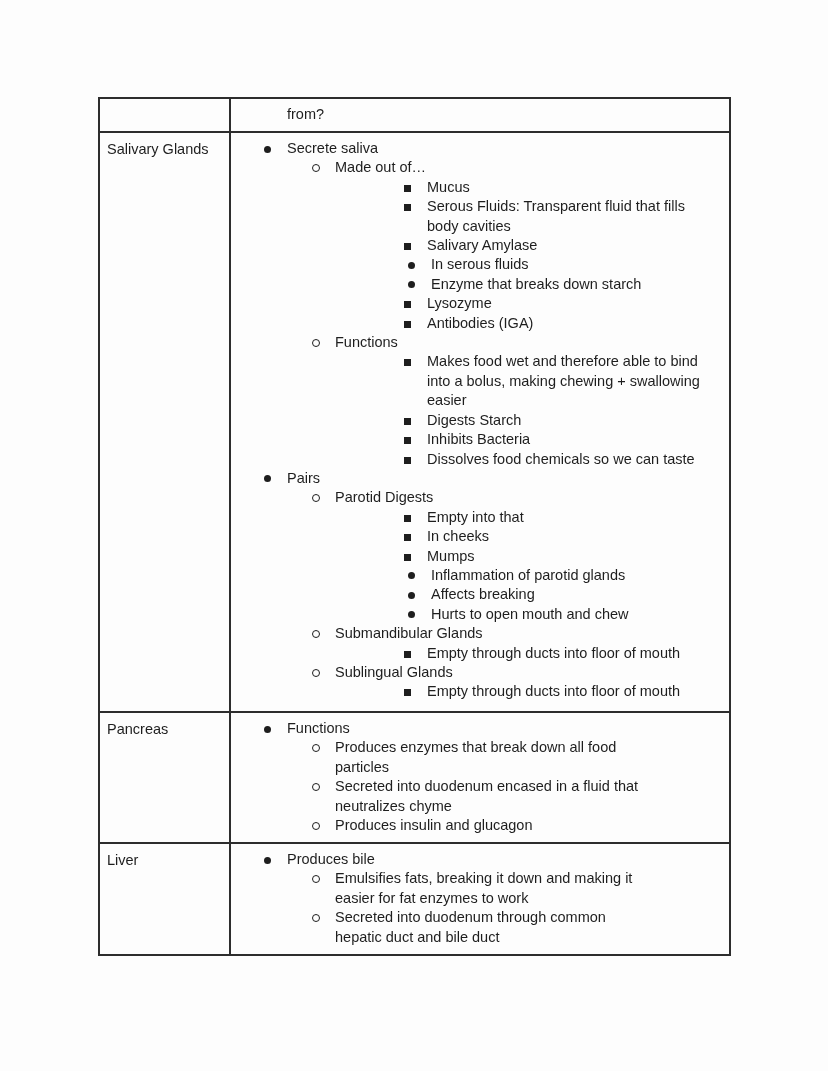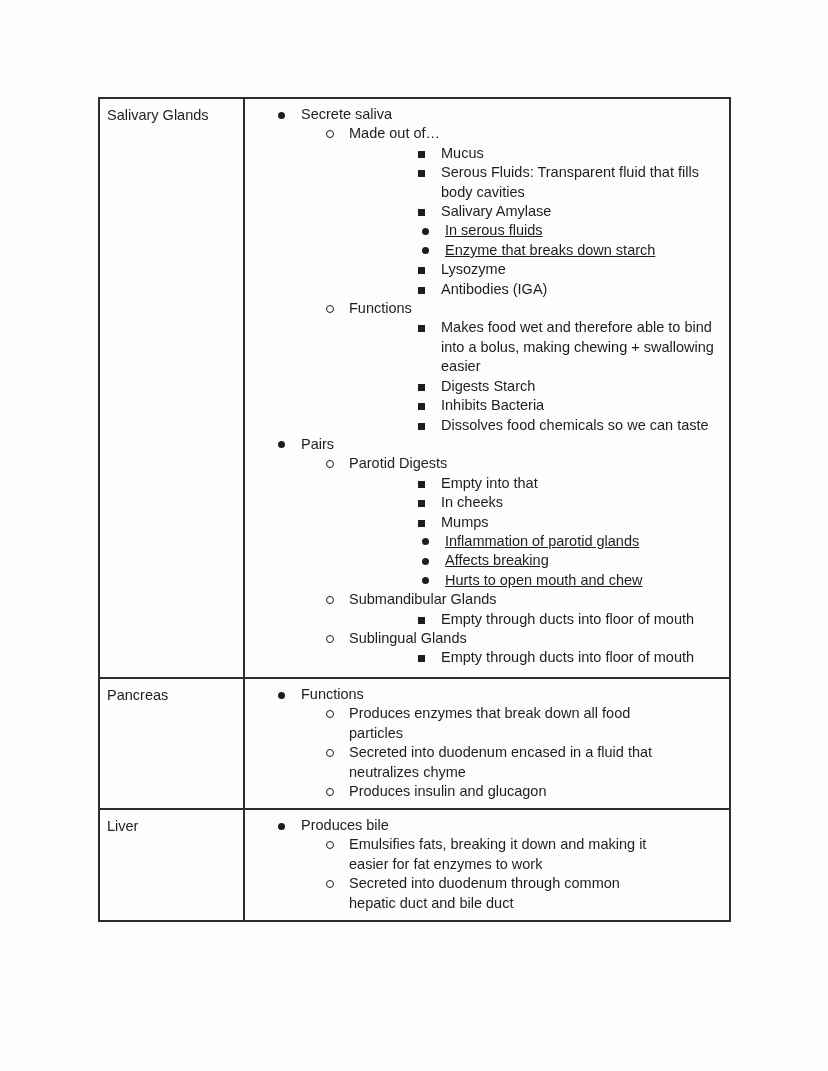--- a/index.html
+++ b/index.html
@@ -27,38 +27,38 @@
     table-layout: fixed;
   }
   table.notes-table td {
     border: 2px solid #2d2d2d;
     vertical-align: top;
     font-size: 14.5px;
     line-height: 19.4px;
     color: #1e1e1e;
   }
   td.organ-cell {
-    width: 145px;
+    width: 131px;
     padding: 7px 4px 6px 7px;
   }
   td.notes-cell {
     padding: 6px 12px 6px 0;
   }
   tr.row-0 { height: 34px; }
   tr.row-1 { height: 580px; }
   tr.row-2 { height: 131px; padding-left: 25px; }
   tr.row-3 { height: 112px; padding-left: 44px; }
   .li {
     position: relative;
     white-space: pre-line;
   }
   .li.l1 { padding-left: 56px; }
   .li.l2 { padding-left: 104px; }
   .li.l3 { padding-left: 152px; margin-left: 44px; }
-  .li.l4 { padding-left: 200px; text-decoration: underline; }
+  .li.l4 { padding-left: 200px; }
   .li.l1 > .marker { left: 33px; }
   .li.l2 > .marker { left: 81px; }
   .li.l3 > .marker { left: 129px; }
   .li.l4 > .marker { left: 177px; }
   .marker {
     position: absolute;
     top: 6.5px;
     width: 7px;
     height: 7px;
     display: inline-block;
@@ -79,20 +79,26 @@
     background: #1e1e1e;
     top: 7px;
   }
 </style>
 </head>
 <body>
 
 <div class="page">
   <table class="notes-table">
     <tbody id="table-body">
+        <tr class="row-0">
+          <td class="organ-cell"><span></span></td>
+          <td class="notes-cell">
+            <div class="li l1"><span>from?</span></div>
+          </td>
+        </tr>
         <tr class="row-1">
           <td class="organ-cell"><span>Salivary Glands</span></td>
           <td class="notes-cell">
             <div class="li l1"><span class="marker disc"></span><span>Secrete saliva</span></div>
             <div class="li l2"><span class="marker circle"></span><span>Made out of…</span></div>
             <div class="li l3"><span class="marker square"></span><span>Mucus</span></div>
             <div class="li l3"><span class="marker square"></span><span>Serous Fluids: Transparent fluid that fills
 body cavities</span></div>
             <div class="li l3"><span class="marker square"></span><span>Salivary Amylase</span></div>
             <div class="li l4"><span class="marker disc"></span><span>In serous fluids</span></div>

